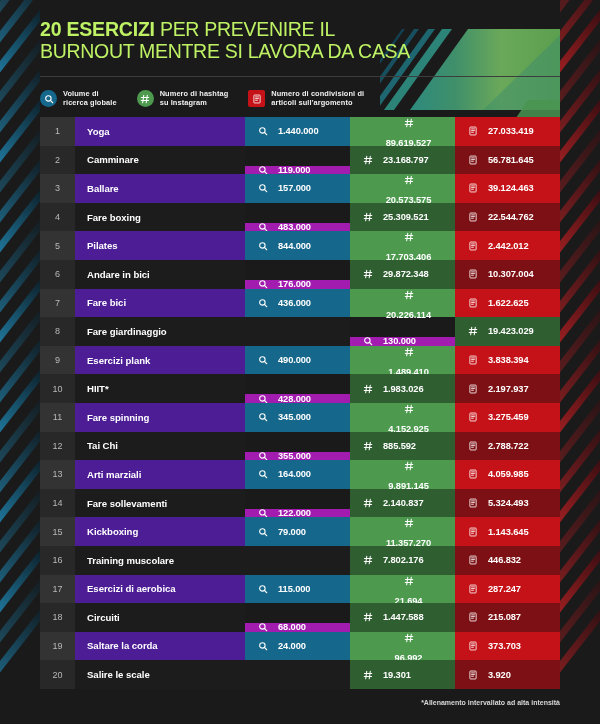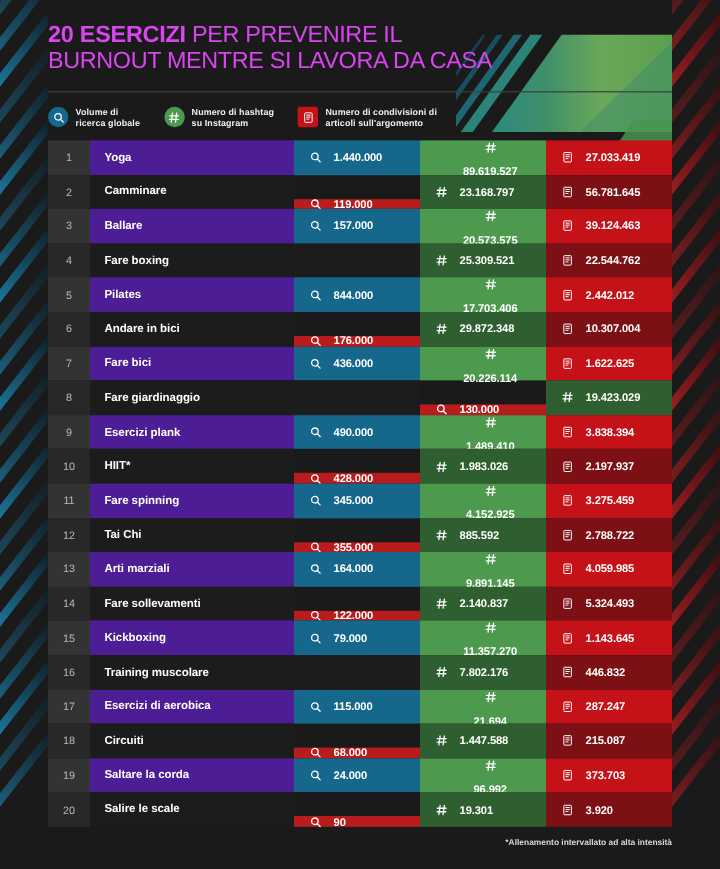--- a/index.html
+++ b/index.html
@@ -37,37 +37,37 @@
   .page {
     position:absolute; inset:0;
     z-index:2;
     padding:0 40px;
     display:flex; flex-direction:column;
   }
 
   
   .header { padding:18px 0 0 0; position:relative; z-index:3; }
   .title {
-    color:#d946ef;
+    color:#bef264;
     font-size:19.5px;
     line-height:22px;
     font-weight:400;
     letter-spacing:-0.3px;
     text-transform:uppercase;
     max-width:370px;
   }
   .title .strong { font-weight:bold; letter-spacing:-0.2px; }
 
   .hr {
     height:1px; background:#3d3d3d; margin:14px 0 0 0; width:100%;
   }
 
   
   .legend { display:flex; gap:20px; padding:12px 0 10px 0; align-items:center; }
-  .legend-item { display:flex; align-items:flex-start; gap:6px; }
+  .legend-item { display:flex; align-items:flex-end; gap:6px; }
   .legend-icon {
     width:17px; height:17px; flex:0 0 17px;
     display:flex; align-items:center; justify-content:center;
   }
   .legend-icon.round { border-radius:50%; }
   .legend-icon.rect  { border-radius:2px; }
   .legend-label {
     color:#f0f0f0; font-size:7.4px; line-height:9px; font-weight:bold;
     white-space:pre-line; letter-spacing:0.1px;
   }
@@ -97,21 +97,21 @@
   }
   .stat-icon { width:12px; flex:0 0 12px; display:flex; align-items:center; justify-content:center; }
   .stat-val  { font-size:9.3px; font-weight:bold; color:#ffffff; letter-spacing:-0.1px; }
 
   
   .row.odd  .cell-num  { background:#333333; }
   .row.even .cell-num  { background:#282828; }
   .row.odd  .cell-name { background:#4c1d95; }
   .row.even .cell-name { background:#1c1c1c; }
   .row.odd  .cell-blue  { background:#16678c; }
-  .row.even .cell-blue  { background:#b91c1c;margin-top:20px; }
+  .row.even .cell-blue  { background:#a21caf;margin-top:20px; }
   .row.odd  .cell-green { background:#4d9a4f;flex-direction:column; }
   .row.even .cell-green { background:#2f5f31; }
   .row.odd  .cell-red   { background:#c41218; }
   .row.even .cell-red   { background:#7d1014; }
 
   
   .footnote {
     text-align:right; padding:10px 0 0 0;
     color:#d8d8d8; font-size:7px; font-weight:bold;
     position:relative; z-index:3;
@@ -342,20 +342,29 @@
               <line x1="8.5" y1="11" x2="15.5" y2="11" stroke-linecap="round"></line>
               <line x1="8.5" y1="15" x2="13" y2="15" stroke-linecap="round"></line>
             </svg>
           </span>
           <span class="stat-val">39.124.463</span>
         </div>
       </div>
       <div class="row even">
         <div class="cell-num">4</div>
         <div class="cell-name">Fare boxing</div>
+        <div class="cell-stat cell-blue">
+          <span class="stat-icon">
+            <svg width="10" height="10" viewBox="0 0 24 24" fill="none" stroke="#fff" stroke-width="2.6">
+              <circle cx="10.5" cy="10.5" r="6.5"></circle>
+              <line x1="15.5" y1="15.5" x2="21" y2="21" stroke-linecap="round"></line>
+            </svg>
+          </span>
+          <span class="stat-val">483.000</span>
+        </div>
         <div class="cell-stat cell-green">
           <span class="stat-icon">
             <svg width="10" height="10" viewBox="0 0 24 24" fill="none" stroke="#fff" stroke-width="2.6" stroke-linecap="round">
               <line x1="9" y1="3" x2="6.5" y2="21"></line>
               <line x1="17.5" y1="3" x2="15" y2="21"></line>
               <line x1="3.5" y1="8.5" x2="21" y2="8.5"></line>
               <line x1="3" y1="15.5" x2="20.5" y2="15.5"></line>
             </svg>
           </span>
           <span class="stat-val">25.309.521</span>
@@ -873,29 +882,20 @@
               <line x1="8.5" y1="11" x2="15.5" y2="11" stroke-linecap="round"></line>
               <line x1="8.5" y1="15" x2="13" y2="15" stroke-linecap="round"></line>
             </svg>
           </span>
           <span class="stat-val">373.703</span>
         </div>
       </div>
       <div class="row even">
         <div class="cell-num">20</div>
         <div class="cell-name">Salire le scale</div>
-        <div class="cell-stat cell-blue">
-          <span class="stat-icon">
-            <svg width="10" height="10" viewBox="0 0 24 24" fill="none" stroke="#fff" stroke-width="2.6">
-              <circle cx="10.5" cy="10.5" r="6.5"></circle>
-              <line x1="15.5" y1="15.5" x2="21" y2="21" stroke-linecap="round"></line>
-            </svg>
-          </span>
-          <span class="stat-val">90</span>
-        </div>
         <div class="cell-stat cell-green">
           <span class="stat-icon">
             <svg width="10" height="10" viewBox="0 0 24 24" fill="none" stroke="#fff" stroke-width="2.6" stroke-linecap="round">
               <line x1="9" y1="3" x2="6.5" y2="21"></line>
               <line x1="17.5" y1="3" x2="15" y2="21"></line>
               <line x1="3.5" y1="8.5" x2="21" y2="8.5"></line>
               <line x1="3" y1="15.5" x2="20.5" y2="15.5"></line>
             </svg>
           </span>
           <span class="stat-val">19.301</span>

